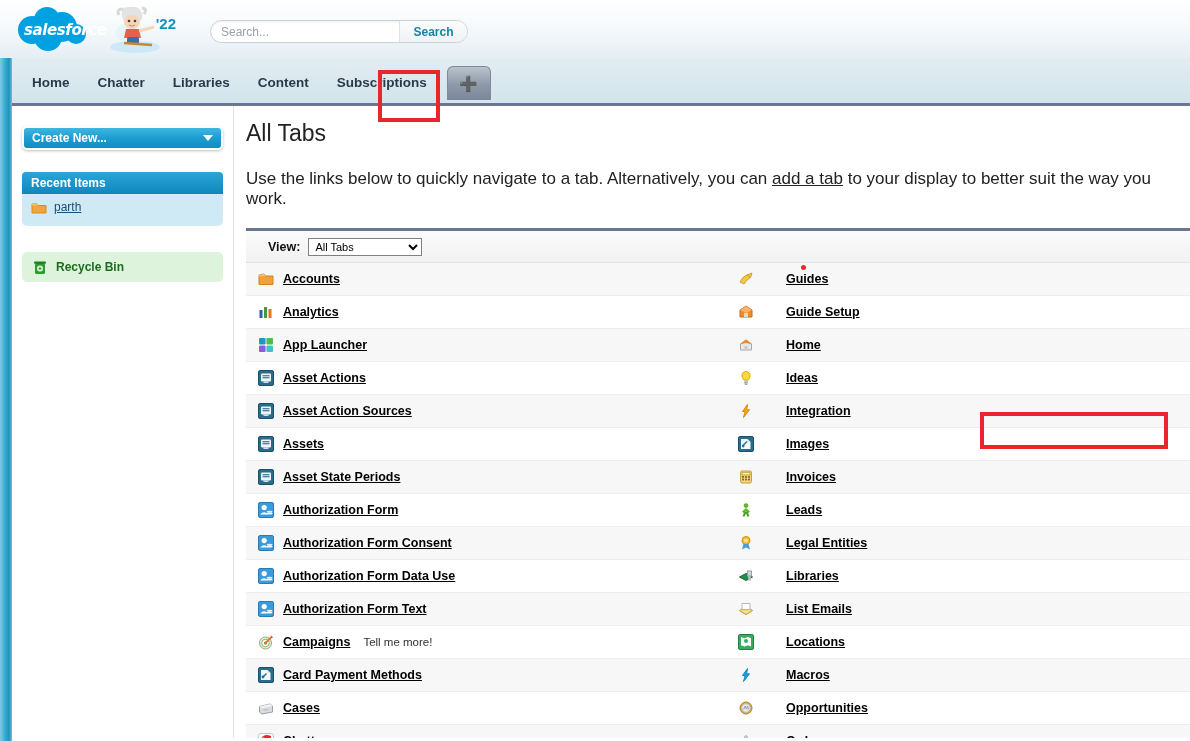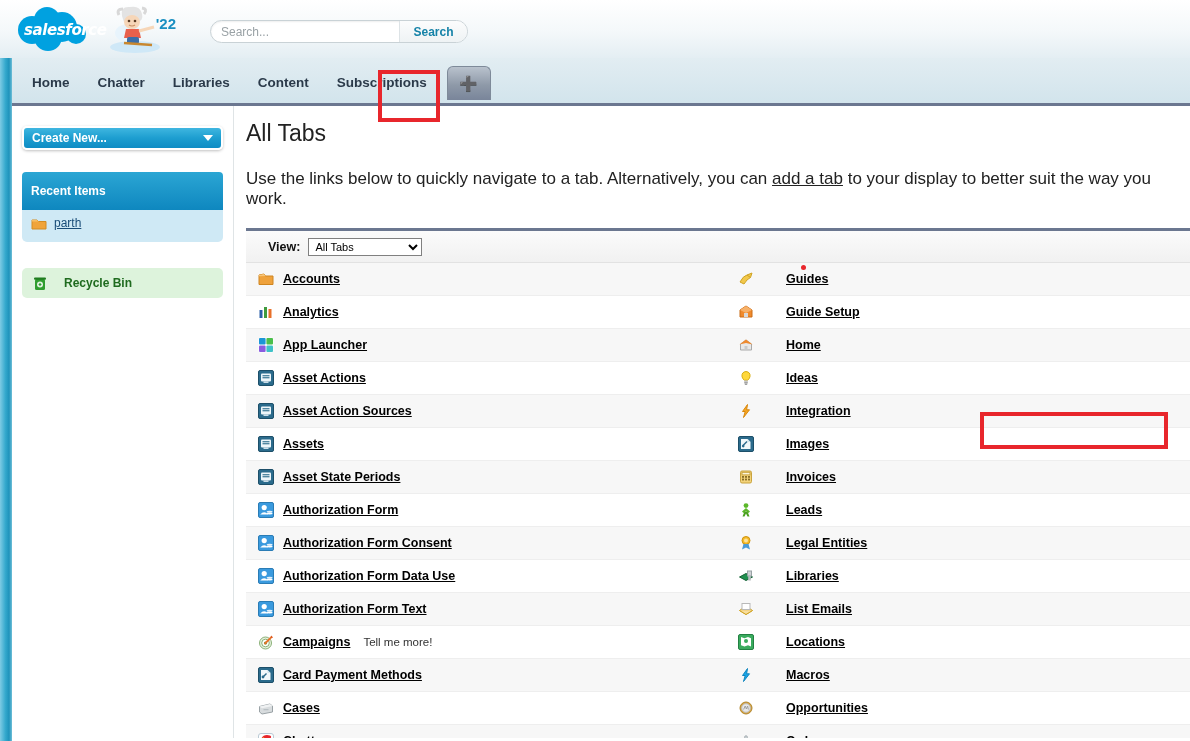--- a/index.html
+++ b/index.html
@@ -136,21 +136,21 @@
     font-family: "Liberation Sans", sans-serif;
   }
   .side-btn .caret {
     width: 0; height: 0;
     border-left: 5px solid transparent; border-right: 5px solid transparent;
     border-top: 6px solid #fff;
   }
   .side-section { margin-top: 22px; }
   .side-head {
     margin: 0 10px;
-    height: 38px; border-radius: 4px 4px 0 0;
+    height: 22px; border-radius: 4px 4px 0 0;
     background: linear-gradient(to bottom, #2ba6d4, #0e87bf);
     color: #fff; font-weight: bold; font-size: 12px;
     display: flex; align-items: center; padding: 0 9px;
     font-family: "Liberation Sans", sans-serif;
   }
   .side-body {
     margin: 0 10px;
     background: #cfe9f5;
     border-radius: 0 0 5px 5px;
     padding: 6px 9px 10px 9px;
@@ -158,21 +158,21 @@
   }
   .side-item { display: flex; gap: 7px; }
   .side-item a {
     color: #1a4d78; font-size: 12px; text-decoration: underline; cursor: pointer;
   }
   #recycle {
     margin: 26px 10px 0 10px;
     background: #ddf3dc;
     border-radius: 5px;
     height: 30px;
-    display: flex; align-items: center; gap: 16px;
+    display: flex; align-items: center; gap: 8px;
     padding: 0 10px; cursor: pointer;
   }
   #recycle .label { color: #1f6b1f; font-weight: bold; font-size: 12px; }
 
   
   .ic { width: 16px; height: 16px; display: inline-block; flex: 0 0 16px;
         position: relative; }
   .ic svg { display: block; }
 
   

